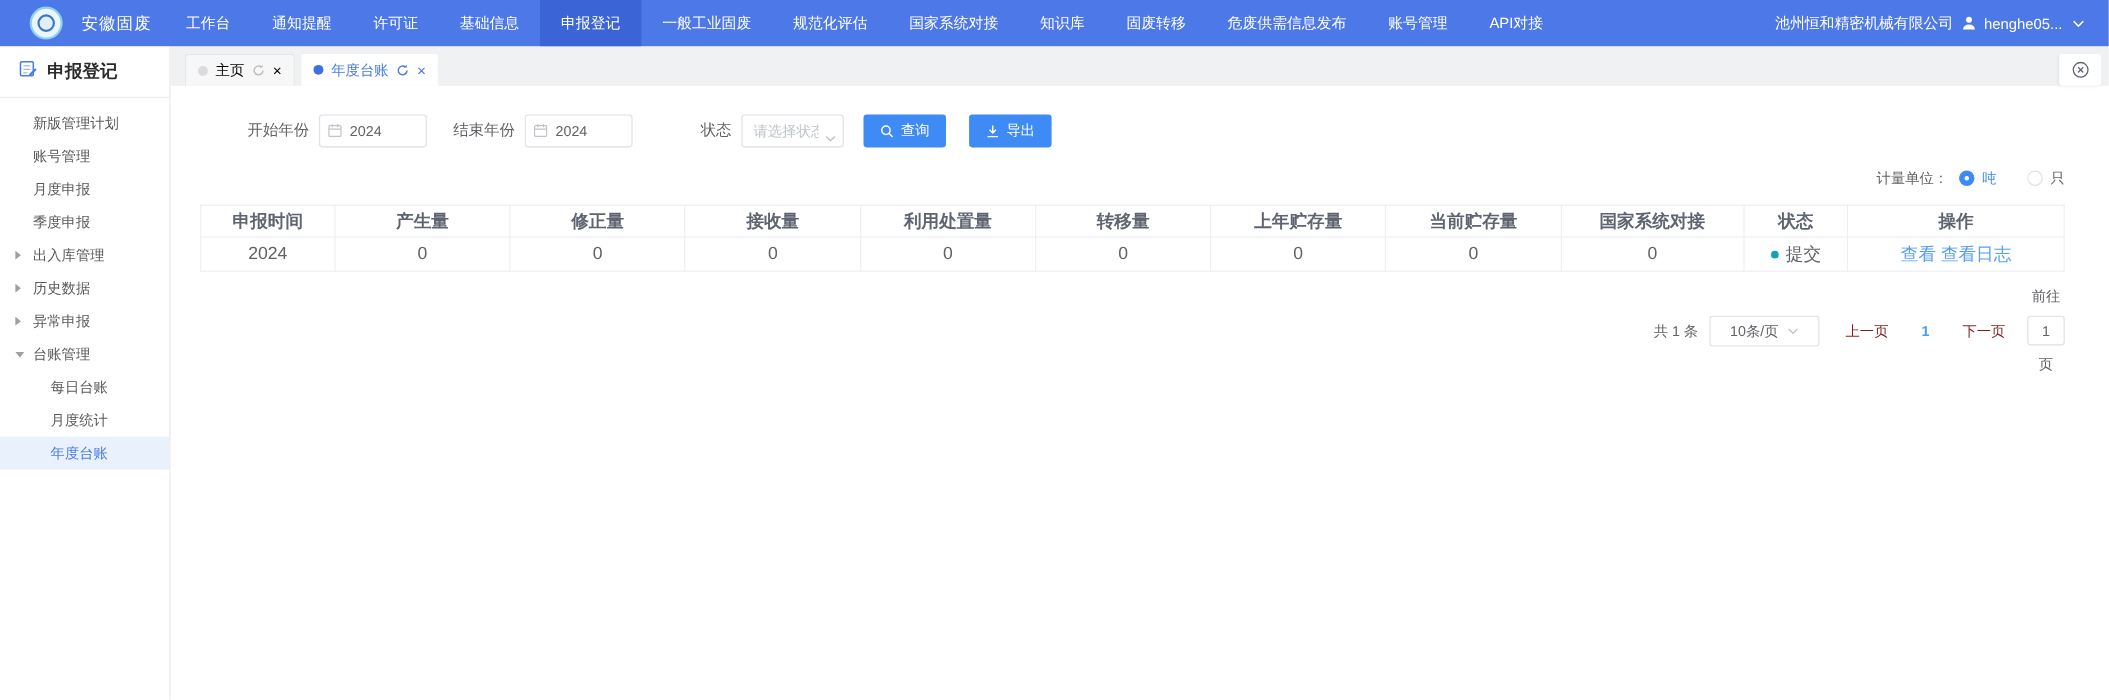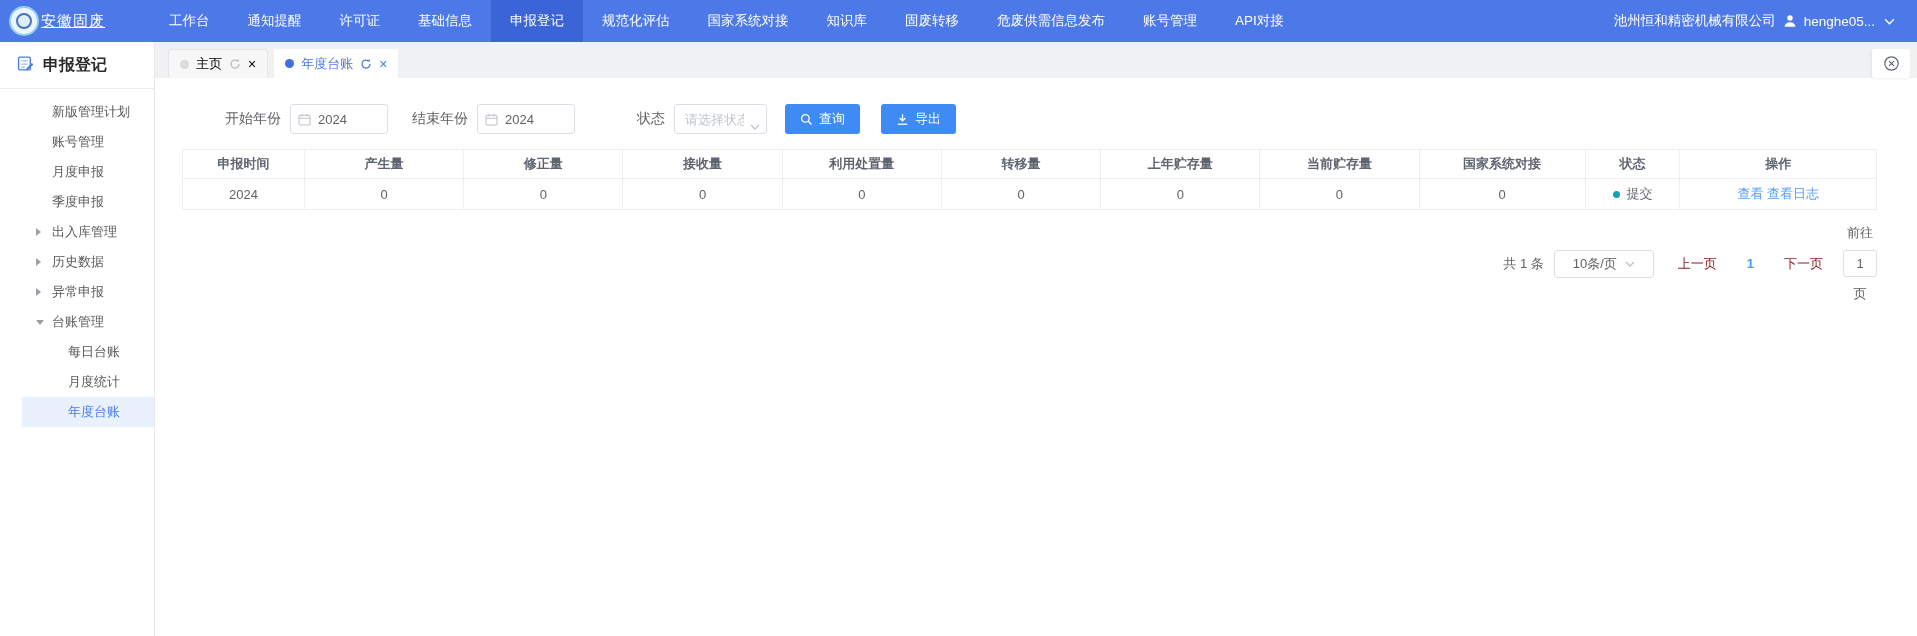--- a/index.html
+++ b/index.html
@@ -2,41 +2,41 @@
 <html><head>
 <meta charset="utf-8">
 <style>
   * { margin:0; padding:0; box-sizing:border-box; }
   html,body { width:1917px; height:636px; overflow:hidden; background:#fff;
     font-family:"Liberation Sans","DejaVu Sans",sans-serif; }
 
   
   .topnav { position:absolute; left:0; top:0; width:1917px; height:42px;
     background:#4d78e8; display:flex; align-items:center; color:#fff; z-index:30; }
-  .brand { display:flex; align-items:center; gap:2px; padding-left:9px; width:150px; flex:0 0 auto;text-decoration:underline; }
+  .brand { display:flex; align-items:center; gap:17px; padding-left:27px; width:150px; flex:0 0 auto; }
   .brand-name { font-size:15px; letter-spacing:1px; white-space:nowrap; }
   .logo-badge { width:30px; height:30px; border-radius:50%; background:#eaf6fc;
     border:2px solid #8fd0ec; display:flex; align-items:center; justify-content:center; }
   .logo-inner { width:16px; height:16px; border-radius:50%; border:2px solid #3f74c9; background:#dff0fa; }
   .nav-menu { display:flex; align-items:stretch; height:42px; }
   .nav-item { display:flex; align-items:center; padding:0 19px; font-size:13.5px;
     cursor:pointer; white-space:nowrap; }
   .nav-item.active { background:#3b64d6; }
   .nav-user { margin-left:auto; display:flex; align-items:center; gap:7px;
     padding-right:22px; font-size:13.5px; white-space:nowrap; }
   .user-icon svg { display:block; }
   .nav-chevron { margin-left:2px; display:flex; align-items:center; }
 
   
   .sidebar { position:absolute; left:0; top:42px; width:155px; bottom:0;
     background:#fff; border-right:1px solid #e8e8e8; z-index:20; }
   .sidebar-header { height:47px; display:flex; align-items:center; gap:9px;
     padding-left:17px; border-bottom:1px solid #ececec; }
   .sidebar-title { font-size:16px; color:#2b2b2b; font-weight:600; }
-  .side-menu { padding-top:8px;margin-left:22px; }
+  .side-menu { padding-top:8px; }
   .side-item { height:30px; display:flex; align-items:center; font-size:13px;
     color:#595959; cursor:pointer; position:relative; }
   .side-item.leaf  { padding-left:30px; }
   .side-item.group { padding-left:30px; }
   .side-item.child { padding-left:46px; }
   .side-item.selected { background:#e9f1fd; color:#4a7ce8; }
   .caret { position:absolute; left:14px; width:0; height:0; }
   .caret.right { border-top:4px solid transparent; border-bottom:4px solid transparent;
     border-left:5px solid #9aa0a6; }
   .caret.down { border-left:4px solid transparent; border-right:4px solid transparent;
@@ -90,21 +90,21 @@
   .radio-circle { width:14px; height:14px; border-radius:50%; }
   .radio.checked .radio-circle { background:#3e8bf5; border:1px solid #3e8bf5; position:relative; }
   .radio.checked .radio-circle::after { content:""; position:absolute; left:4px; top:4px;
     width:4px; height:4px; border-radius:50%; background:#fff; }
   .radio.unchecked .radio-circle { background:#fff; border:1px solid #dcdfe6; }
   .radio.checked .radio-label { color:#3e8bf5; }
 
   
   table.grid { margin-top:15px; width:100%; border-collapse:collapse; table-layout:fixed; }
   table.grid th, table.grid td { border:1px solid #eceef2; text-align:center;
-    font-size:13px; color:#606266; }
+    font-size:16px; color:#606266; }
   table.grid th { height:29px; font-weight:600; color:#5f6570; background:#fff; }
   table.grid td { height:31px; background:#fff; }
   .status-cell { display:flex; align-items:center; justify-content:center; gap:7px; }
   .status-dot { width:7px; height:7px; border-radius:50%; background:#11a3b5; }
   .op-link { color:#579df8; cursor:pointer; text-decoration:none; }
   .op-link + .op-link { }
 
   
   .pagination { margin-top:14px; display:flex; justify-content:flex-end; align-items:center;
     font-size:13px; color:#606266; }
@@ -129,20 +129,21 @@
         <div class="logo-inner"></div>
       </div>
     <span class="brand-name">安徽固废</span>
   </div>
   <nav class="nav-menu">
     <div class="nav-item">工作台</div>
     <div class="nav-item">通知提醒</div>
     <div class="nav-item">许可证</div>
     <div class="nav-item">基础信息</div>
     <div class="nav-item active">申报登记</div>
+    <div class="nav-item">一般工业固废</div>
     <div class="nav-item">规范化评估</div>
     <div class="nav-item">国家系统对接</div>
     <div class="nav-item">知识库</div>
     <div class="nav-item">固废转移</div>
     <div class="nav-item">危废供需信息发布</div>
     <div class="nav-item">账号管理</div>
     <div class="nav-item">API对接</div>
   </nav>
   <div class="nav-user">
     <span>池州恒和精密机械有限公司</span>
@@ -275,20 +276,31 @@
       </button>
       <button class="btn export">
         <svg width="13" height="13" viewBox="0 0 13 13">
             <path d="M6.5 1.2v6.2M3.6 5l2.9 2.9L9.4 5" fill="none" stroke="#fff" stroke-width="1.3"></path>
             <path d="M1.8 11.2h9.4" stroke="#fff" stroke-width="1.3"></path>
           </svg>
         <span>导出</span>
       </button>
     </div>
 
+    <div class="unit-row">
+      <span style="margin-right:10px;">计量单位：</span>
+      <span class="radio checked">
+        <span class="radio-circle"></span>
+        <span class="radio-label">吨</span>
+      </span>
+      <span class="radio unchecked">
+        <span class="radio-circle"></span>
+        <span class="radio-label">只</span>
+      </span>
+    </div>
 
     <table class="grid">
       <colgroup>
         <col style="width:7.2%">
           <col style="width:9.4%">
           <col style="width:9.4%">
           <col style="width:9.4%">
         <col style="width:9.4%">
           <col style="width:9.4%">
           <col style="width:9.4%">

